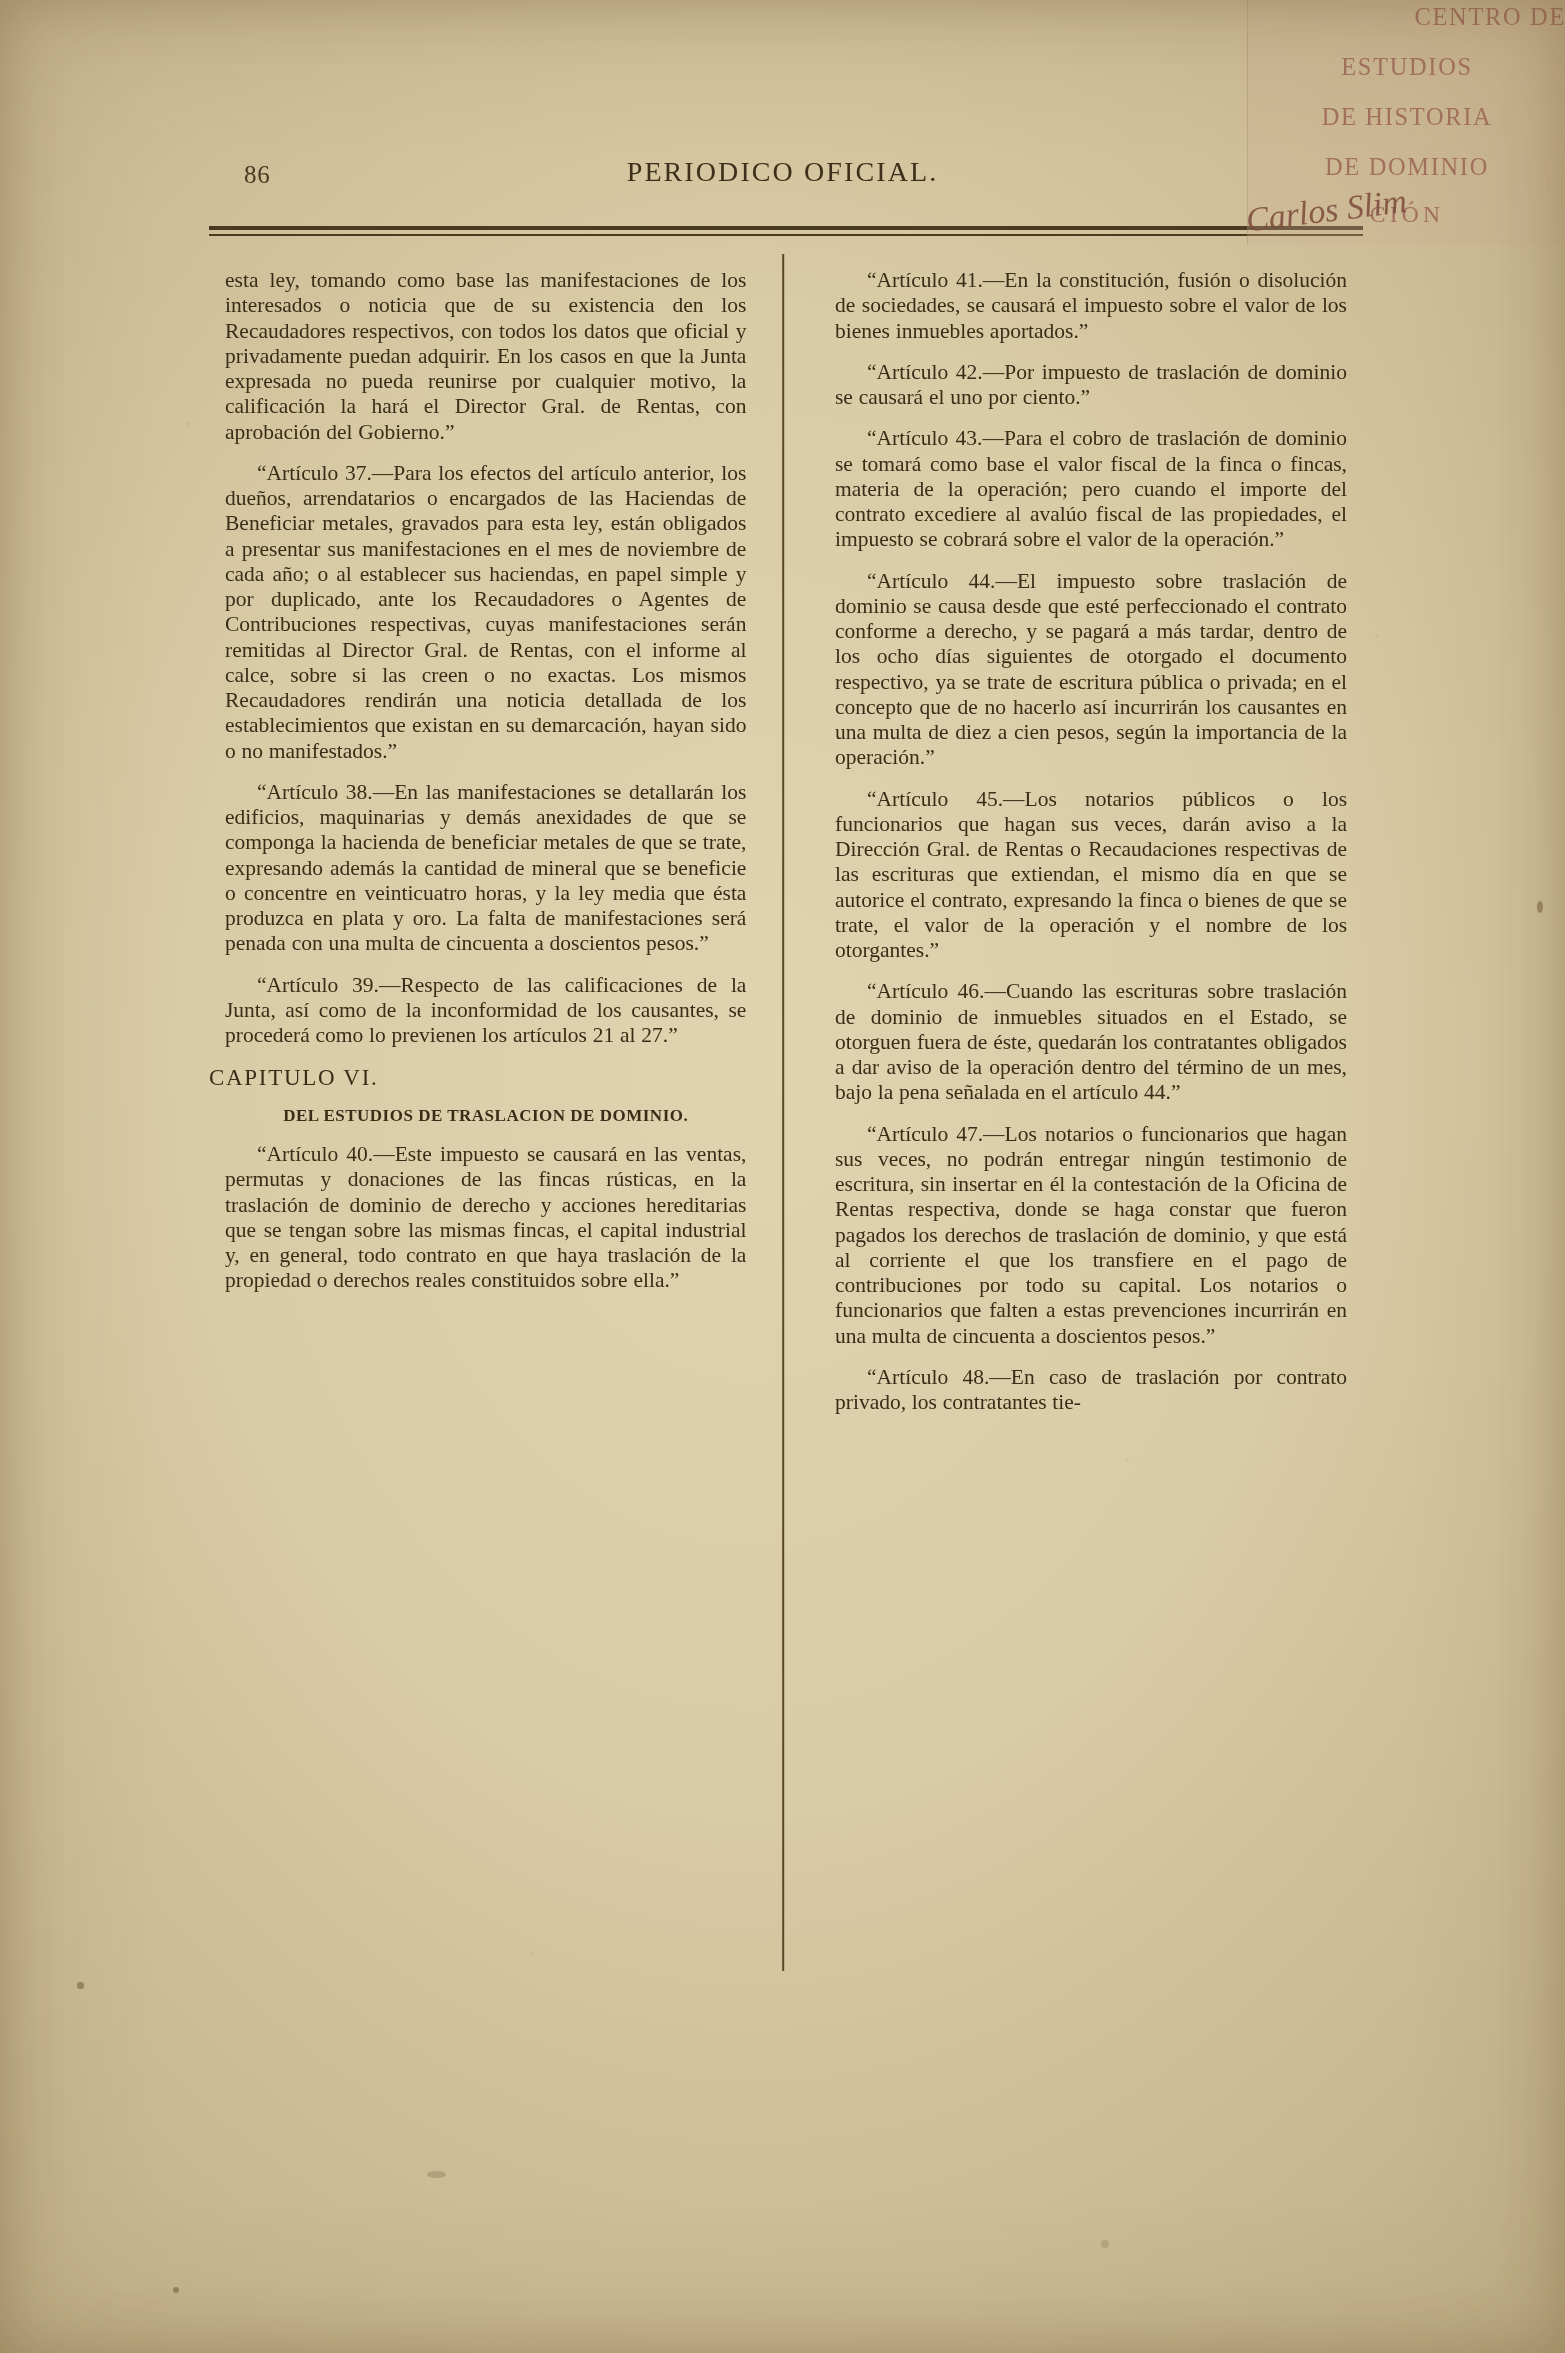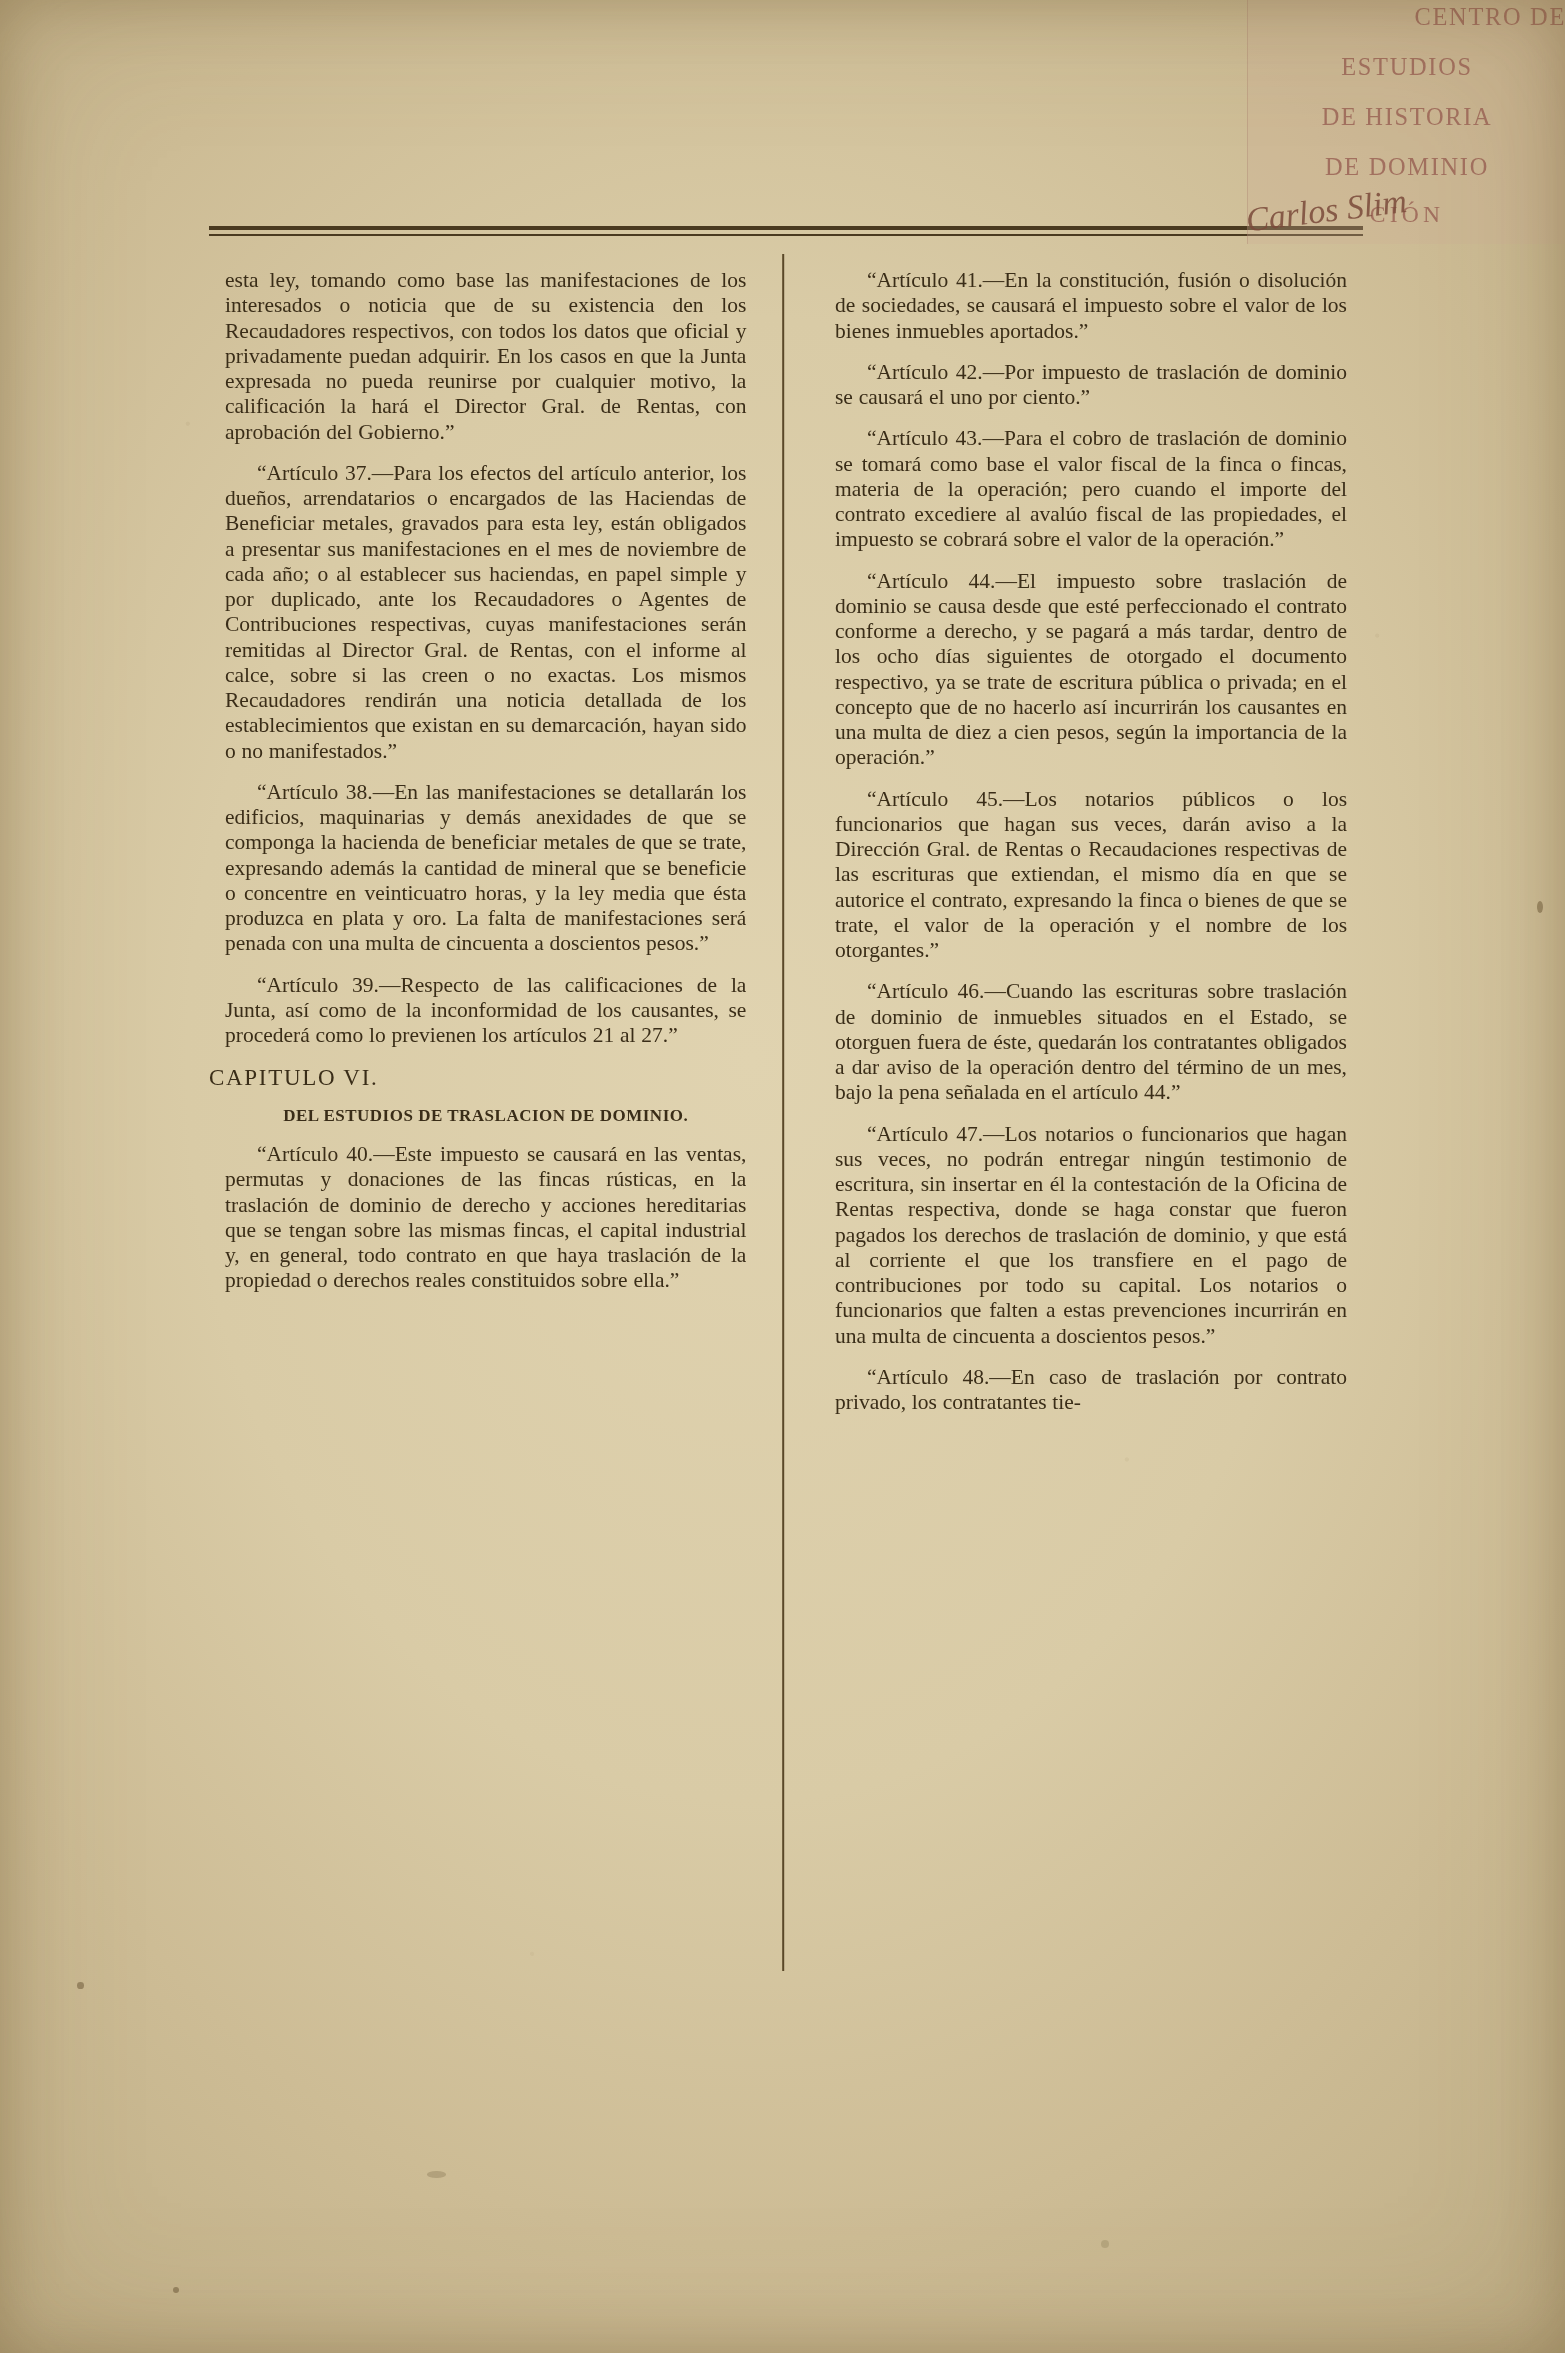--- a/index.html
+++ b/index.html
@@ -192,20 +192,24 @@
     pointer-events: none;
   }
 </style>
 </head>
 <body>
 
 <div id="page">
 
   <div id="grain"></div>
 
+  <div id="header">
+    <div id="page-number">86</div>
+    <div id="masthead">PERIODICO OFICIAL.</div>
+  </div>
 
   <div id="rule-wrap">
     <div id="rule-thick"></div>
     <div id="rule-thin"></div>
   </div>
 
   <div id="col-divider"></div>
 
   <div id="columns">
 

